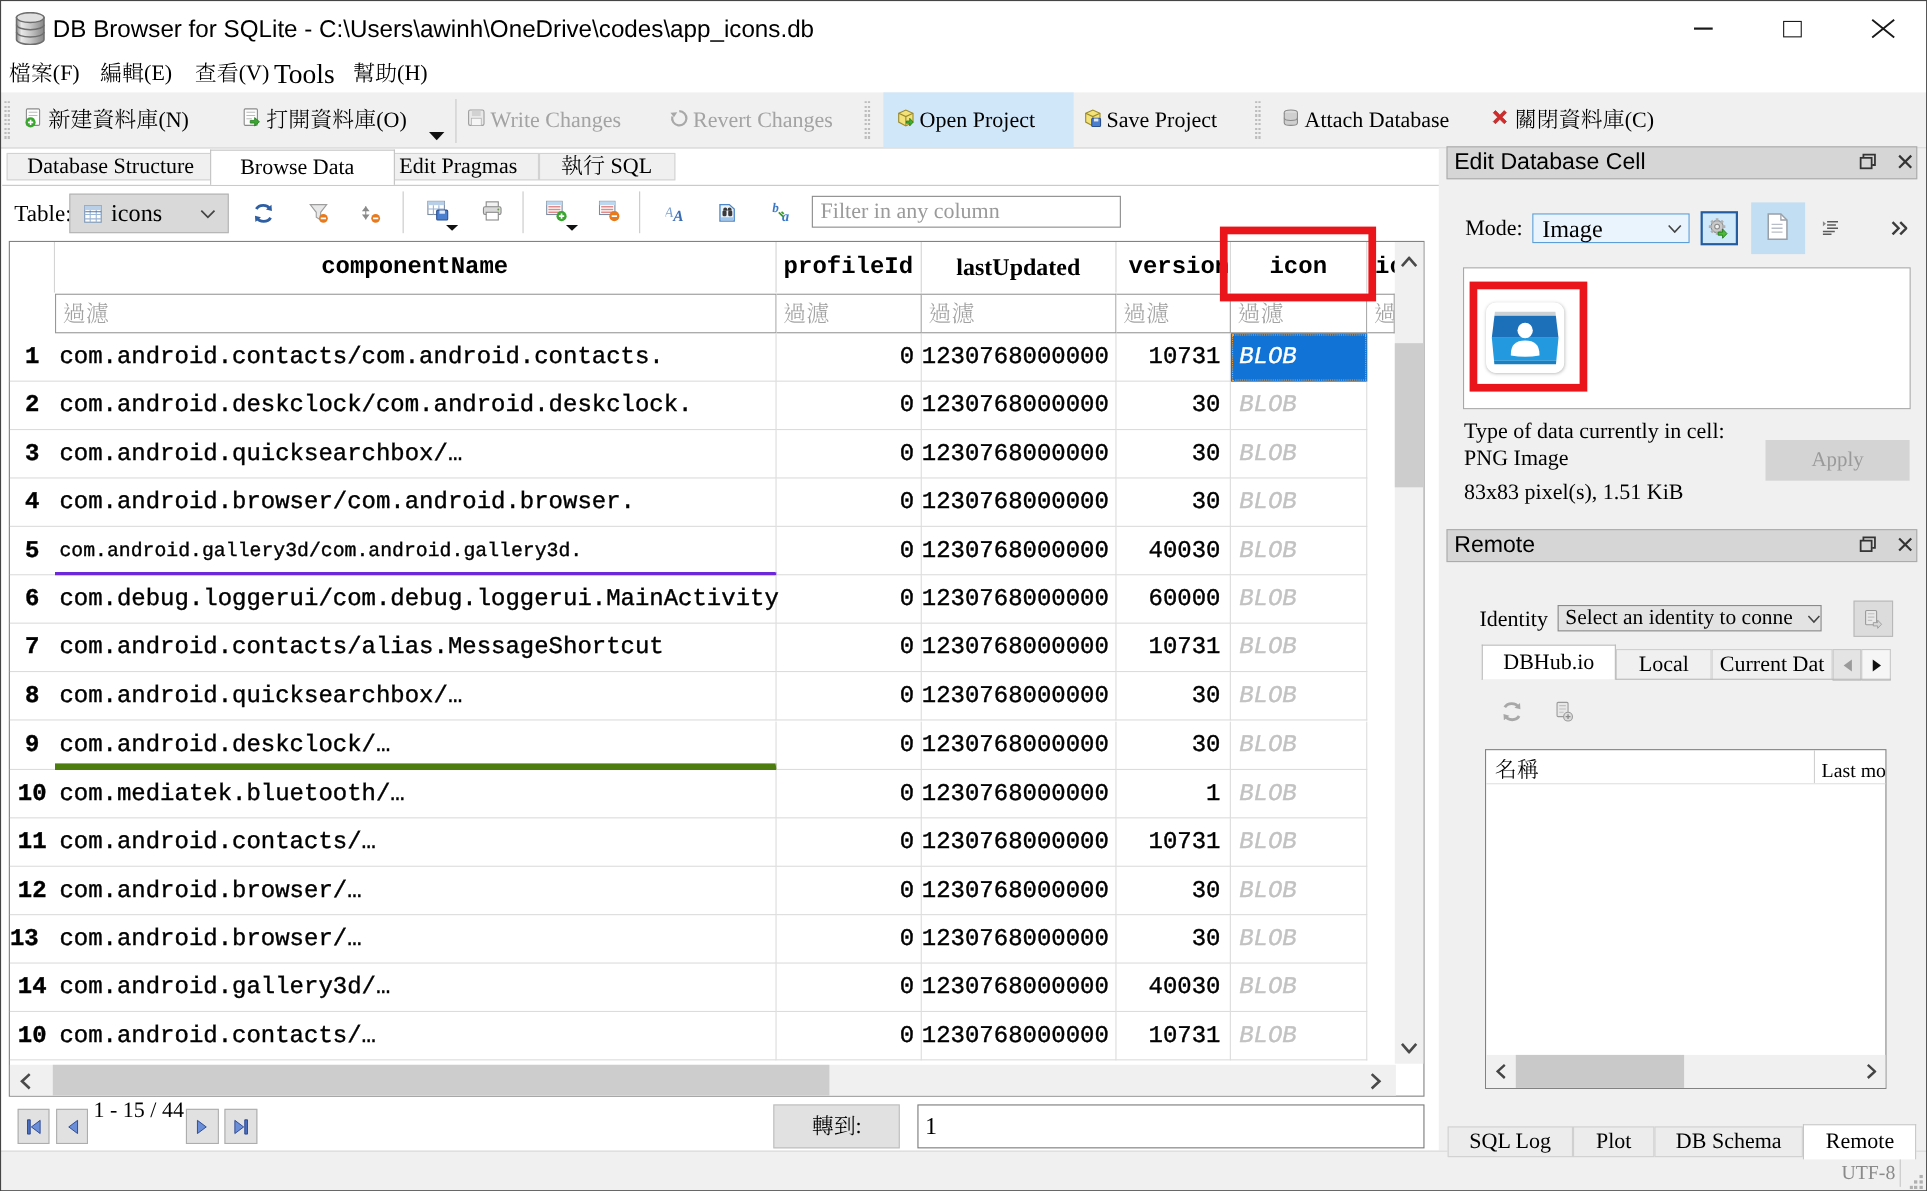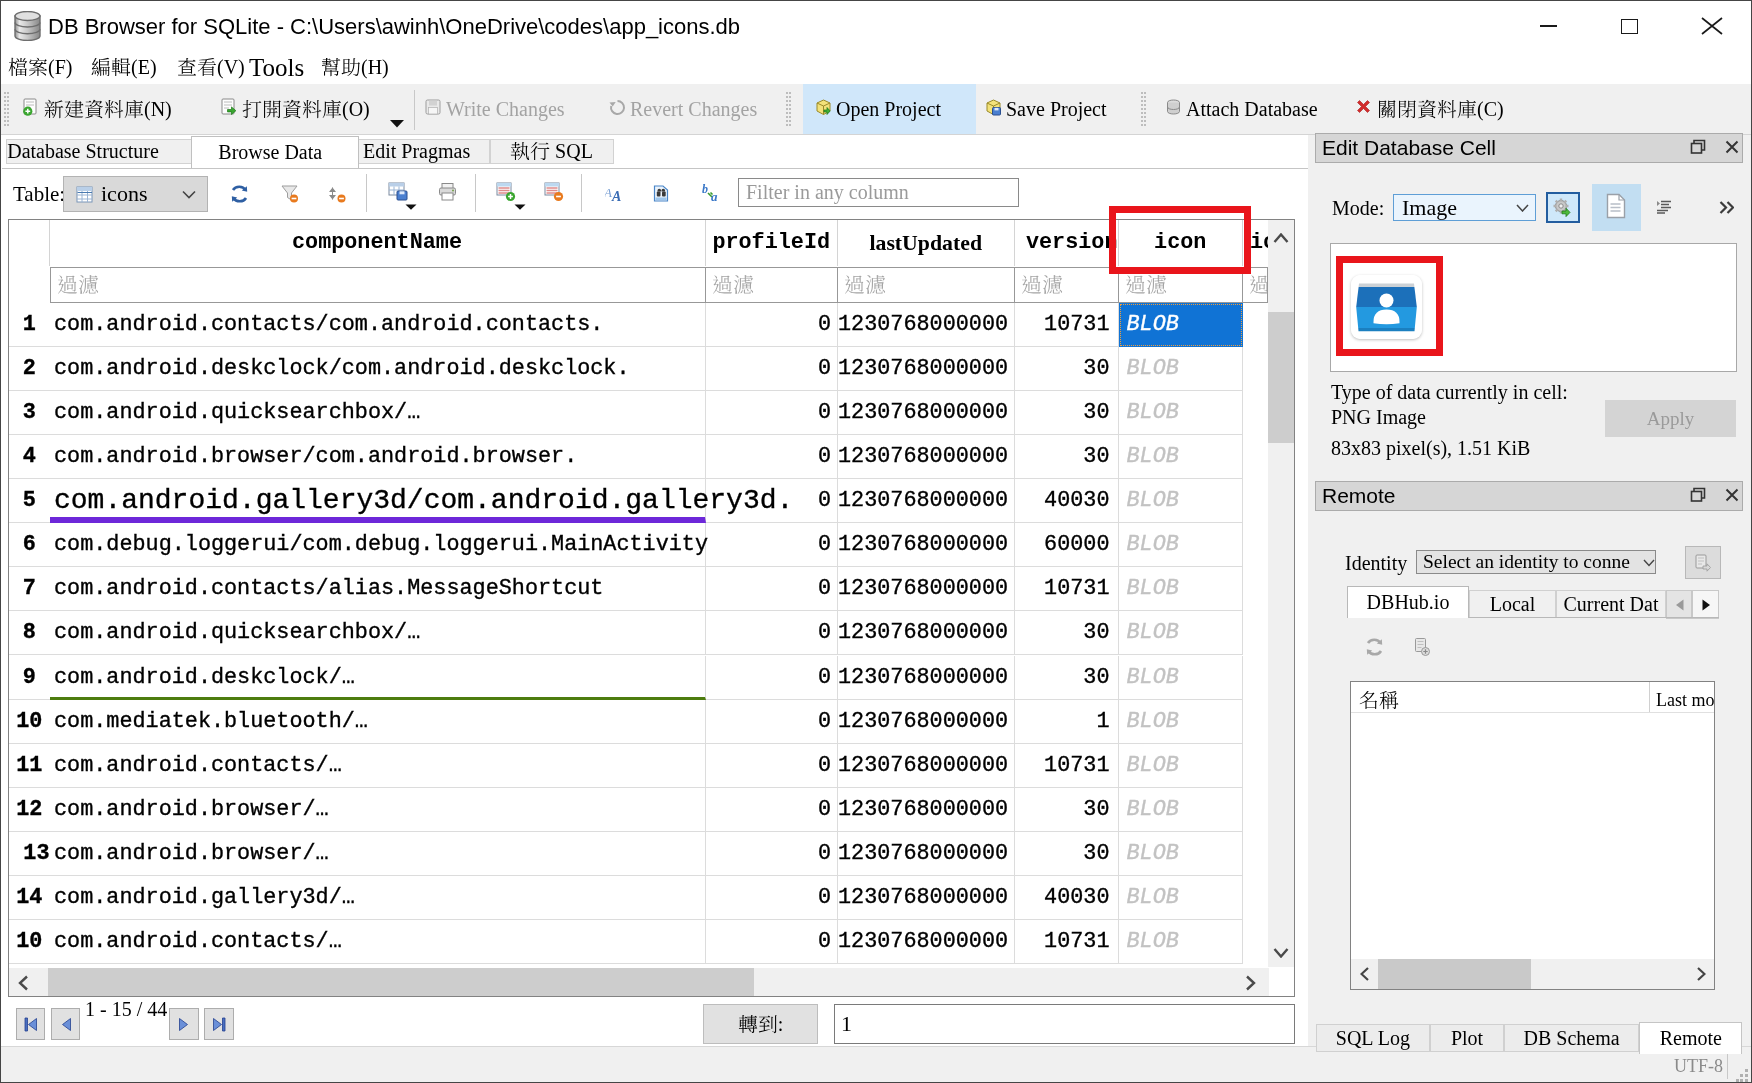--- a/index.html
+++ b/index.html
@@ -209,21 +209,21 @@
       <use href="#u95DC"></use>
     </svg><svg class="cj">
       <use href="#u9589"></use>
     </svg><svg class="cj">
       <use href="#u8CC7"></use>
     </svg><svg class="cj">
       <use href="#u6599"></use>
     </svg><svg class="cj">
       <use href="#u5EAB"></use>
     </svg>(C)</div>
-<div class="ab" style="left:6.2px;top:139px;width:189px;height:25px;background:#f0f0f0;border:1px solid #d2d2d2;line-height:23px;font-size:20px">Database Structure</div>
+<div class="ab" style="left:6.2px;top:139px;width:189px;height:25px;background:#f0f0f0;border:1px solid #d2d2d2;text-align:center;line-height:23px;font-size:20px">Database Structure</div>
 <div class="ab" style="left:343.6px;top:139px;width:146px;height:25px;background:#f0f0f0;border:1px solid #d2d2d2;text-align:center;line-height:23px;font-size:20px">Edit Pragmas</div>
 <div class="ab" style="left:489.5px;top:139px;width:124px;height:25px;background:#f0f0f0;border:1px solid #d2d2d2;text-align:center;line-height:23px;font-size:20px"><svg class="cj">
       <use href="#u57F7"></use>
     </svg><svg class="cj">
       <use href="#u884C"></use>
     </svg> SQL</div>
 <div class="ab" style="left:191px;top:136px;width:167.5px;height:32px;background:#fff;border:1px solid #c0c0c0;border-bottom:none;z-index:3;text-align:center;line-height:30px;font-size:20px;text-indent:-9px">Browse Data</div>
 <div class="ab" style="left:2px;top:168px;width:1306px;height:1px;background:#c5c5c5;z-index:2"></div>
 <div class="ab" style="left:2px;top:169px;width:1306px;height:877px;background:#fff"></div>
 <div class="ab" style="left:13px;top:176px;height:36px;line-height:36px;font-size:21px">Table:</div>
@@ -395,21 +395,21 @@
 <div class="ab" style="left:49.5px;top:435.0px;width:656.0px;height:44.1px;line-height:44.1px;font-size:21.8px;font-family:'Liberation Mono',monospace;-webkit-text-stroke:0.35px;border-bottom:1px solid #dcdcdc;border-right:1px solid #dcdcdc">
     <span style="position:absolute;left:4.5px">com.android.browser/com.android.browser.</span>
   </div>
 <div class="ab" style="left:705.5px;top:435.0px;width:132.5px;height:44.1px;line-height:44.1px;font-size:21.8px;font-family:'Liberation Mono',monospace;-webkit-text-stroke:0.35px;border-bottom:1px solid #dcdcdc;border-right:1px solid #dcdcdc;text-align:right;padding-right:6px">0</div>
 <div class="ab" style="left:838px;top:435.0px;width:176.5px;height:44.1px;line-height:44.1px;font-size:21.8px;font-family:'Liberation Mono',monospace;-webkit-text-stroke:0.35px;border-bottom:1px solid #dcdcdc;border-right:1px solid #dcdcdc;text-align:right;padding-right:8px">1230768000000</div>
 <div class="ab" style="left:1014.5px;top:435.0px;width:104.0px;height:44.1px;line-height:44.1px;font-size:21.8px;font-family:'Liberation Mono',monospace;-webkit-text-stroke:0.35px;border-bottom:1px solid #dcdcdc;border-right:1px solid #dcdcdc;text-align:right;padding-right:8px">30</div>
 <div class="ab" style="left:1118.5px;top:435.0px;width:124.5px;height:44.1px;line-height:44.1px;font-size:21.8px;font-family:'Liberation Mono',monospace;-webkit-text-stroke:0.35px;border-bottom:1px solid #dcdcdc;border-right:1px solid #dcdcdc;color:#c2c2c2;font-style:italic">
     <span style="position:absolute;left:8px">BLOB</span>
   </div>
 <div class="ab" style="left:9px;top:479.1px;width:40.5px;height:44.1px;line-height:44.1px;font-size:21.8px;font-family:'Liberation Mono',monospace;-webkit-text-stroke:0.35px;font-weight:bold;text-align:center;border-bottom:1px solid #dcdcdc">5</div>
-<div class="ab" style="left:49.5px;top:479.1px;width:656.0px;height:44.1px;line-height:44.1px;font-size:28px;font-family:'Liberation Mono',monospace;-webkit-text-stroke:0.35px;border-bottom:6px solid #6d28d9;border-right:1px solid #dcdcdc">
+<div class="ab" style="left:49.5px;top:479.1px;width:656.0px;height:44.1px;line-height:44.1px;font-size:18px;font-family:'Liberation Mono',monospace;-webkit-text-stroke:0.35px;border-bottom:3px solid #6d28d9;border-right:1px solid #dcdcdc">
     <span style="position:absolute;left:4.5px">com.android.gallery3d/com.android.gallery3d.</span>
   </div>
 <div class="ab" style="left:705.5px;top:479.1px;width:132.5px;height:44.1px;line-height:44.1px;font-size:21.8px;font-family:'Liberation Mono',monospace;-webkit-text-stroke:0.35px;border-bottom:1px solid #dcdcdc;border-right:1px solid #dcdcdc;text-align:right;padding-right:6px">0</div>
 <div class="ab" style="left:838px;top:479.1px;width:176.5px;height:44.1px;line-height:44.1px;font-size:21.8px;font-family:'Liberation Mono',monospace;-webkit-text-stroke:0.35px;border-bottom:1px solid #dcdcdc;border-right:1px solid #dcdcdc;text-align:right;padding-right:8px">1230768000000</div>
 <div class="ab" style="left:1014.5px;top:479.1px;width:104.0px;height:44.1px;line-height:44.1px;font-size:21.8px;font-family:'Liberation Mono',monospace;-webkit-text-stroke:0.35px;border-bottom:1px solid #dcdcdc;border-right:1px solid #dcdcdc;text-align:right;padding-right:8px">40030</div>
 <div class="ab" style="left:1118.5px;top:479.1px;width:124.5px;height:44.1px;line-height:44.1px;font-size:21.8px;font-family:'Liberation Mono',monospace;-webkit-text-stroke:0.35px;border-bottom:1px solid #dcdcdc;border-right:1px solid #dcdcdc;color:#c2c2c2;font-style:italic">
     <span style="position:absolute;left:8px">BLOB</span>
   </div>
 <div class="ab" style="left:9px;top:523.2px;width:40.5px;height:44.1px;line-height:44.1px;font-size:21.8px;font-family:'Liberation Mono',monospace;-webkit-text-stroke:0.35px;font-weight:bold;text-align:center;border-bottom:1px solid #dcdcdc">6</div>
 <div class="ab" style="left:49.5px;top:523.2px;width:656.0px;height:44.1px;line-height:44.1px;font-size:21.8px;font-family:'Liberation Mono',monospace;-webkit-text-stroke:0.35px;border-bottom:1px solid #dcdcdc;border-right:1px solid #dcdcdc">
@@ -435,21 +435,21 @@
 <div class="ab" style="left:49.5px;top:611.4px;width:656.0px;height:44.1px;line-height:44.1px;font-size:21.8px;font-family:'Liberation Mono',monospace;-webkit-text-stroke:0.35px;border-bottom:1px solid #dcdcdc;border-right:1px solid #dcdcdc">
     <span style="position:absolute;left:4.5px">com.android.quicksearchbox/…</span>
   </div>
 <div class="ab" style="left:705.5px;top:611.4px;width:132.5px;height:44.1px;line-height:44.1px;font-size:21.8px;font-family:'Liberation Mono',monospace;-webkit-text-stroke:0.35px;border-bottom:1px solid #dcdcdc;border-right:1px solid #dcdcdc;text-align:right;padding-right:6px">0</div>
 <div class="ab" style="left:838px;top:611.4px;width:176.5px;height:44.1px;line-height:44.1px;font-size:21.8px;font-family:'Liberation Mono',monospace;-webkit-text-stroke:0.35px;border-bottom:1px solid #dcdcdc;border-right:1px solid #dcdcdc;text-align:right;padding-right:8px">1230768000000</div>
 <div class="ab" style="left:1014.5px;top:611.4px;width:104.0px;height:44.1px;line-height:44.1px;font-size:21.8px;font-family:'Liberation Mono',monospace;-webkit-text-stroke:0.35px;border-bottom:1px solid #dcdcdc;border-right:1px solid #dcdcdc;text-align:right;padding-right:8px">30</div>
 <div class="ab" style="left:1118.5px;top:611.4px;width:124.5px;height:44.1px;line-height:44.1px;font-size:21.8px;font-family:'Liberation Mono',monospace;-webkit-text-stroke:0.35px;border-bottom:1px solid #dcdcdc;border-right:1px solid #dcdcdc;color:#c2c2c2;font-style:italic">
     <span style="position:absolute;left:8px">BLOB</span>
   </div>
 <div class="ab" style="left:9px;top:655.5px;width:40.5px;height:44.1px;line-height:44.1px;font-size:21.8px;font-family:'Liberation Mono',monospace;-webkit-text-stroke:0.35px;font-weight:bold;text-align:center;border-bottom:1px solid #dcdcdc">9</div>
-<div class="ab" style="left:49.5px;top:655.5px;width:656.0px;height:44.1px;line-height:44.1px;font-size:21.8px;font-family:'Liberation Mono',monospace;-webkit-text-stroke:0.35px;border-bottom:3px solid #4d7c0f;border-right:1px solid #dcdcdc">
+<div class="ab" style="left:49.5px;top:655.5px;width:656.0px;height:44.1px;line-height:44.1px;font-size:21.8px;font-family:'Liberation Mono',monospace;-webkit-text-stroke:0.35px;border-bottom:6px solid #4d7c0f;border-right:1px solid #dcdcdc">
     <span style="position:absolute;left:4.5px">com.android.deskclock/…</span>
   </div>
 <div class="ab" style="left:705.5px;top:655.5px;width:132.5px;height:44.1px;line-height:44.1px;font-size:21.8px;font-family:'Liberation Mono',monospace;-webkit-text-stroke:0.35px;border-bottom:1px solid #dcdcdc;border-right:1px solid #dcdcdc;text-align:right;padding-right:6px">0</div>
 <div class="ab" style="left:838px;top:655.5px;width:176.5px;height:44.1px;line-height:44.1px;font-size:21.8px;font-family:'Liberation Mono',monospace;-webkit-text-stroke:0.35px;border-bottom:1px solid #dcdcdc;border-right:1px solid #dcdcdc;text-align:right;padding-right:8px">1230768000000</div>
 <div class="ab" style="left:1014.5px;top:655.5px;width:104.0px;height:44.1px;line-height:44.1px;font-size:21.8px;font-family:'Liberation Mono',monospace;-webkit-text-stroke:0.35px;border-bottom:1px solid #dcdcdc;border-right:1px solid #dcdcdc;text-align:right;padding-right:8px">30</div>
 <div class="ab" style="left:1118.5px;top:655.5px;width:124.5px;height:44.1px;line-height:44.1px;font-size:21.8px;font-family:'Liberation Mono',monospace;-webkit-text-stroke:0.35px;border-bottom:1px solid #dcdcdc;border-right:1px solid #dcdcdc;color:#c2c2c2;font-style:italic">
     <span style="position:absolute;left:8px">BLOB</span>
   </div>
 <div class="ab" style="left:9px;top:699.6px;width:40.5px;height:44.1px;line-height:44.1px;font-size:21.8px;font-family:'Liberation Mono',monospace;-webkit-text-stroke:0.35px;font-weight:bold;text-align:center;border-bottom:1px solid #dcdcdc">10</div>
 <div class="ab" style="left:49.5px;top:699.6px;width:656.0px;height:44.1px;line-height:44.1px;font-size:21.8px;font-family:'Liberation Mono',monospace;-webkit-text-stroke:0.35px;border-bottom:1px solid #dcdcdc;border-right:1px solid #dcdcdc">
@@ -474,21 +474,21 @@
 <div class="ab" style="left:9px;top:787.8px;width:40.5px;height:44.1px;line-height:44.1px;font-size:21.8px;font-family:'Liberation Mono',monospace;-webkit-text-stroke:0.35px;font-weight:bold;text-align:center;border-bottom:1px solid #dcdcdc">12</div>
 <div class="ab" style="left:49.5px;top:787.8px;width:656.0px;height:44.1px;line-height:44.1px;font-size:21.8px;font-family:'Liberation Mono',monospace;-webkit-text-stroke:0.35px;border-bottom:1px solid #dcdcdc;border-right:1px solid #dcdcdc">
     <span style="position:absolute;left:4.5px">com.android.browser/…</span>
   </div>
 <div class="ab" style="left:705.5px;top:787.8px;width:132.5px;height:44.1px;line-height:44.1px;font-size:21.8px;font-family:'Liberation Mono',monospace;-webkit-text-stroke:0.35px;border-bottom:1px solid #dcdcdc;border-right:1px solid #dcdcdc;text-align:right;padding-right:6px">0</div>
 <div class="ab" style="left:838px;top:787.8px;width:176.5px;height:44.1px;line-height:44.1px;font-size:21.8px;font-family:'Liberation Mono',monospace;-webkit-text-stroke:0.35px;border-bottom:1px solid #dcdcdc;border-right:1px solid #dcdcdc;text-align:right;padding-right:8px">1230768000000</div>
 <div class="ab" style="left:1014.5px;top:787.8px;width:104.0px;height:44.1px;line-height:44.1px;font-size:21.8px;font-family:'Liberation Mono',monospace;-webkit-text-stroke:0.35px;border-bottom:1px solid #dcdcdc;border-right:1px solid #dcdcdc;text-align:right;padding-right:8px">30</div>
 <div class="ab" style="left:1118.5px;top:787.8px;width:124.5px;height:44.1px;line-height:44.1px;font-size:21.8px;font-family:'Liberation Mono',monospace;-webkit-text-stroke:0.35px;border-bottom:1px solid #dcdcdc;border-right:1px solid #dcdcdc;color:#c2c2c2;font-style:italic">
     <span style="position:absolute;left:8px">BLOB</span>
   </div>
-<div class="ab" style="left:9px;top:831.9000000000001px;width:40.5px;height:44.1px;line-height:44.1px;font-size:21.8px;font-family:'Liberation Mono',monospace;-webkit-text-stroke:0.35px;font-weight:bold;text-align:right;border-bottom:1px solid #dcdcdc">13</div>
+<div class="ab" style="left:9px;top:831.9000000000001px;width:40.5px;height:44.1px;line-height:44.1px;font-size:21.8px;font-family:'Liberation Mono',monospace;-webkit-text-stroke:0.35px;font-weight:bold;text-align:left;border-bottom:1px solid #dcdcdc">13</div>
 <div class="ab" style="left:49.5px;top:831.9000000000001px;width:656.0px;height:44.1px;line-height:44.1px;font-size:21.8px;font-family:'Liberation Mono',monospace;-webkit-text-stroke:0.35px;border-bottom:1px solid #dcdcdc;border-right:1px solid #dcdcdc">
     <span style="position:absolute;left:4.5px">com.android.browser/…</span>
   </div>
 <div class="ab" style="left:705.5px;top:831.9000000000001px;width:132.5px;height:44.1px;line-height:44.1px;font-size:21.8px;font-family:'Liberation Mono',monospace;-webkit-text-stroke:0.35px;border-bottom:1px solid #dcdcdc;border-right:1px solid #dcdcdc;text-align:right;padding-right:6px">0</div>
 <div class="ab" style="left:838px;top:831.9000000000001px;width:176.5px;height:44.1px;line-height:44.1px;font-size:21.8px;font-family:'Liberation Mono',monospace;-webkit-text-stroke:0.35px;border-bottom:1px solid #dcdcdc;border-right:1px solid #dcdcdc;text-align:right;padding-right:8px">1230768000000</div>
 <div class="ab" style="left:1014.5px;top:831.9000000000001px;width:104.0px;height:44.1px;line-height:44.1px;font-size:21.8px;font-family:'Liberation Mono',monospace;-webkit-text-stroke:0.35px;border-bottom:1px solid #dcdcdc;border-right:1px solid #dcdcdc;text-align:right;padding-right:8px">30</div>
 <div class="ab" style="left:1118.5px;top:831.9000000000001px;width:124.5px;height:44.1px;line-height:44.1px;font-size:21.8px;font-family:'Liberation Mono',monospace;-webkit-text-stroke:0.35px;border-bottom:1px solid #dcdcdc;border-right:1px solid #dcdcdc;color:#c2c2c2;font-style:italic">
     <span style="position:absolute;left:8px">BLOB</span>
   </div>
 <div class="ab" style="left:9px;top:876.0px;width:40.5px;height:44.1px;line-height:44.1px;font-size:21.8px;font-family:'Liberation Mono',monospace;-webkit-text-stroke:0.35px;font-weight:bold;text-align:center;border-bottom:1px solid #dcdcdc">14</div>

